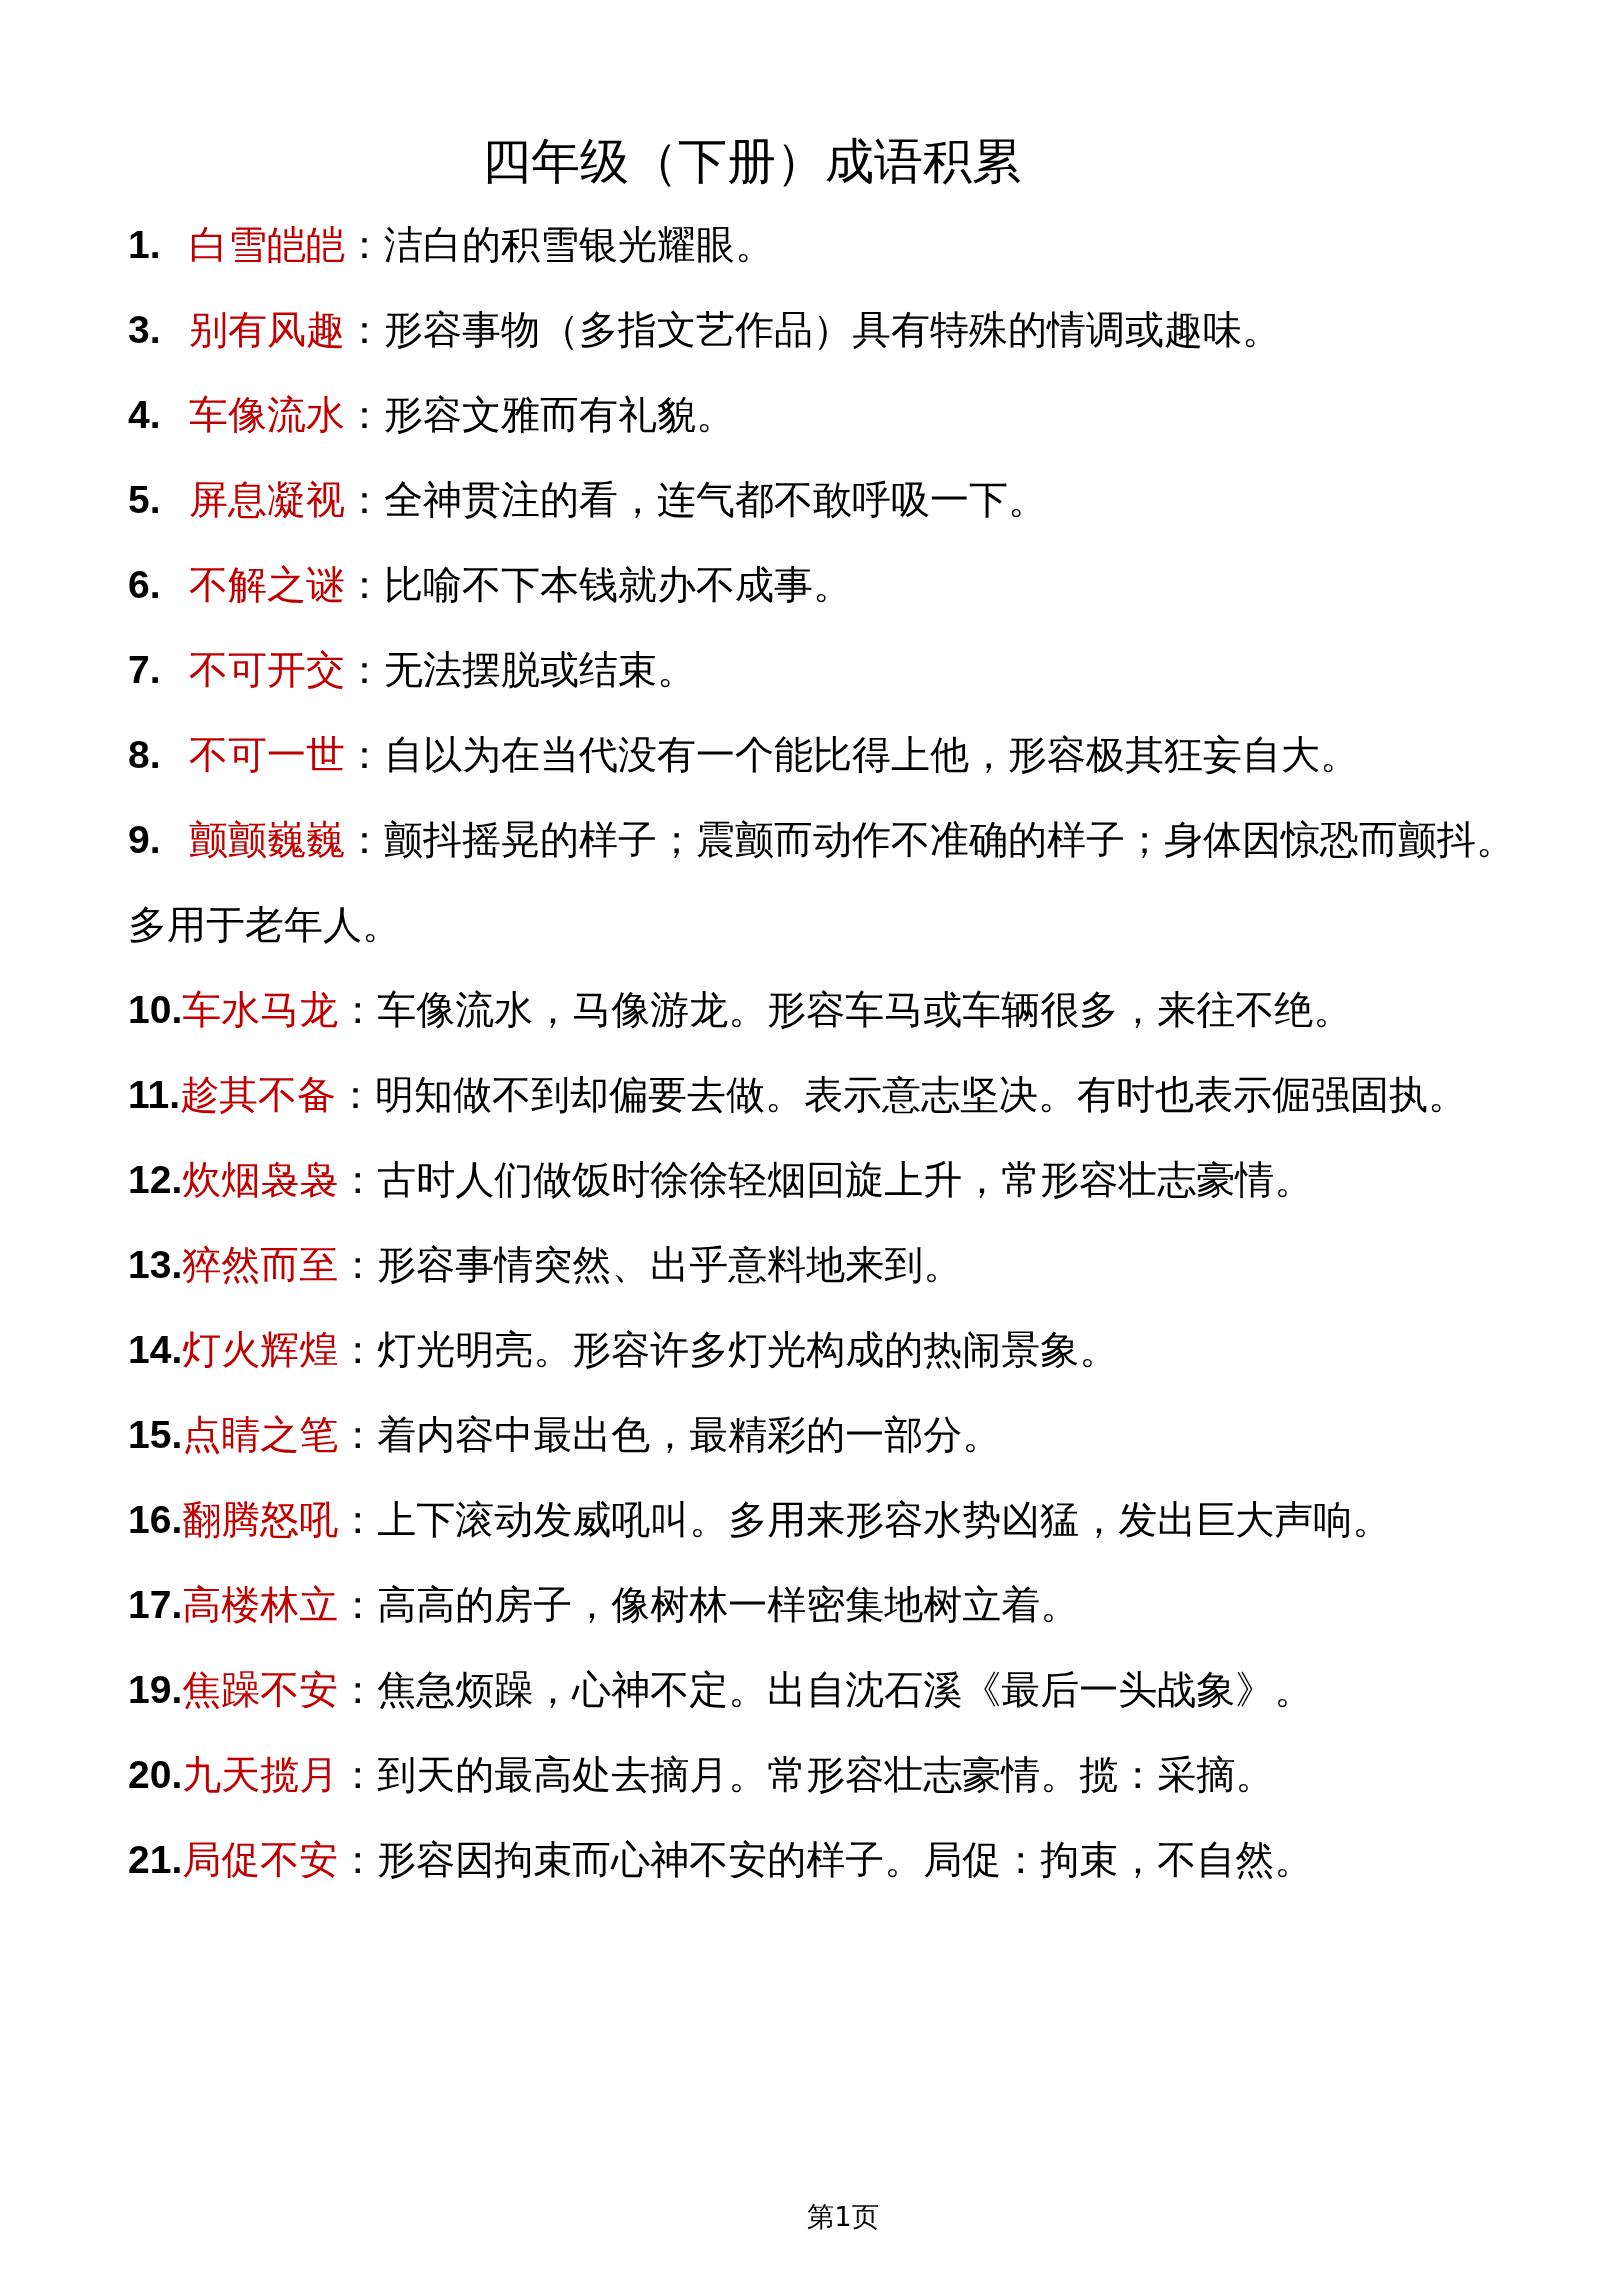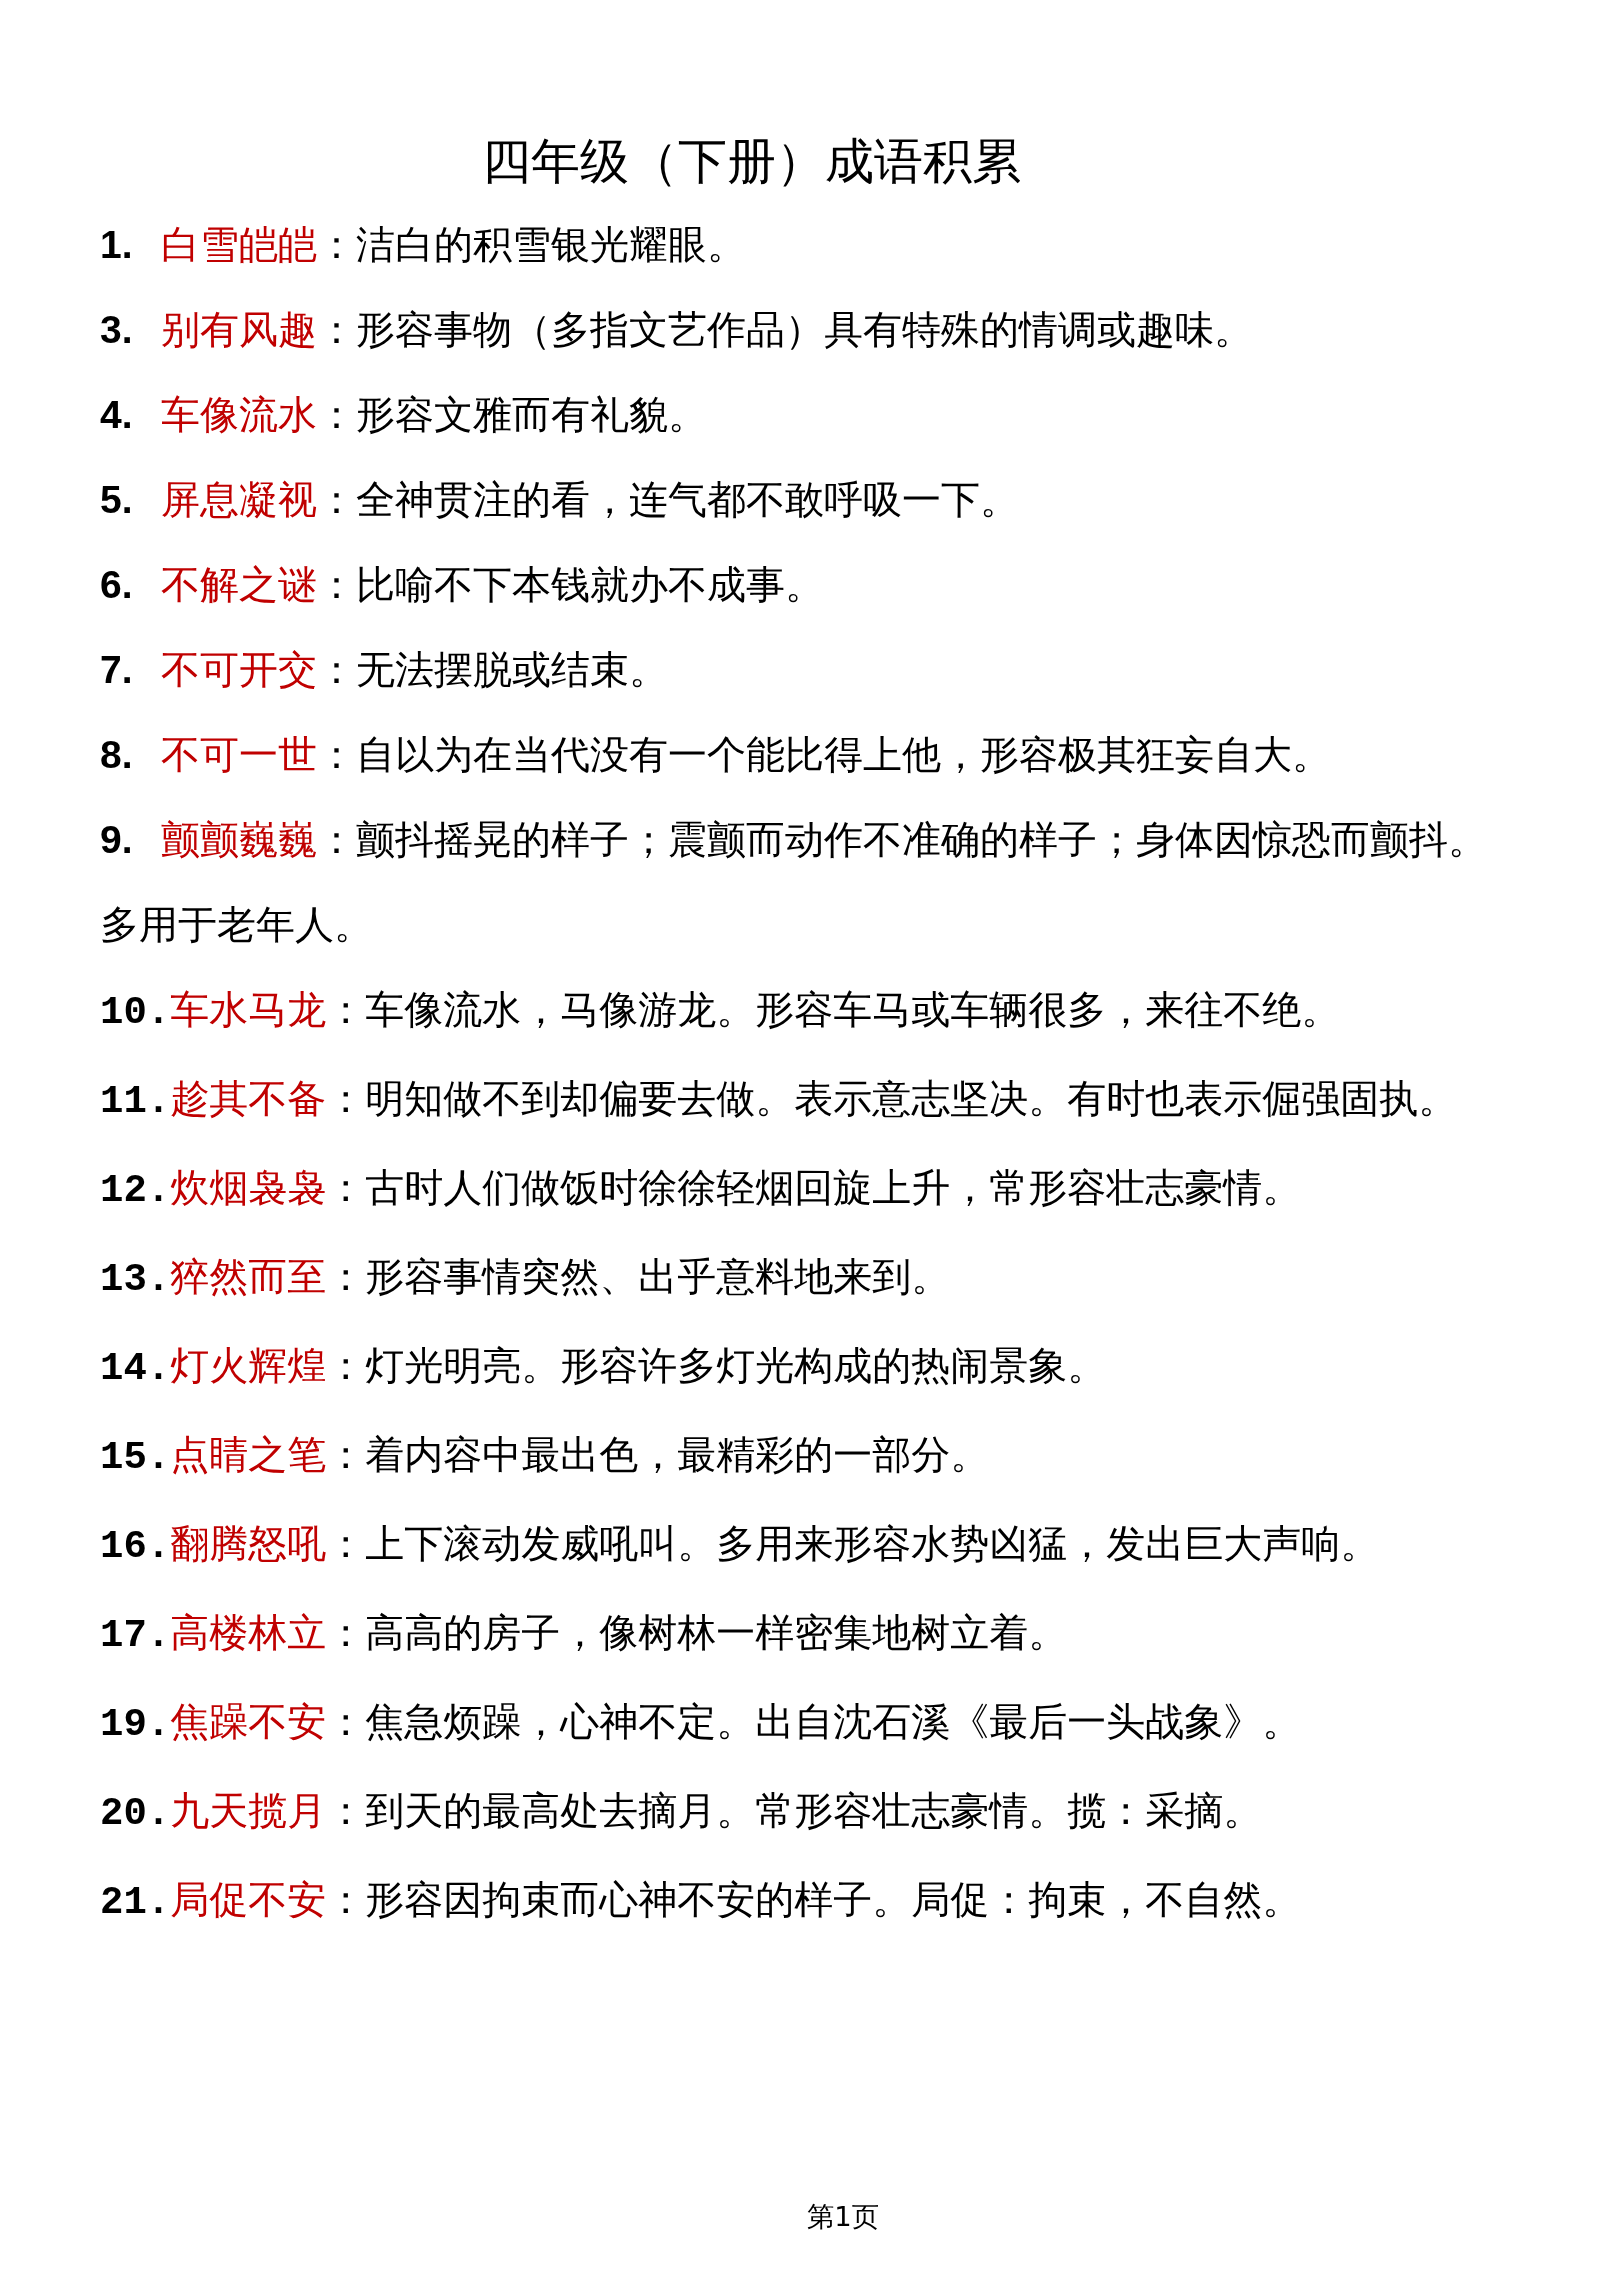--- a/index.html
+++ b/index.html
@@ -1,23 +1,23 @@
 <!DOCTYPE html>
 <html><head>
 <meta charset="utf-8">
 <style>
   html, body { margin:0; padding:0; background:#ffffff; }
   body { width:1620px; height:2291px; position:relative; overflow:hidden;
          font-family:"DejaVu Sans", "Liberation Sans", sans-serif; color:#000; }
   .title { position:absolute; left:0; width:1503px; top:130px; text-align:center;
            font-size:49px; line-height:63px; font-family:"DejaVu Serif", "Liberation Serif", serif; }
-  .list { position:absolute; left:100px; top:202px; width:1392px; }
+  .list { position:absolute; left:128px; top:202px; width:1392px; }
   .item { font-size:39px; line-height:85px; white-space:normal; }
   .num { font-family:"Liberation Sans", sans-serif; font-weight:bold; display:inline-block; min-width:61px; }
-  .num.two { min-width:0;font-family:Liberation Mono, monospace; }
+  .num.two { min-width:0; }
   .idiom { color:#C00000; }
   .footer { position:absolute; left:0; width:1620px; top:2197px; text-align:center;
             font-size:27.4px; line-height:39px;margin-left:33px; }
 </style>
 </head>
 <body>
 
 <div class="title">四年级（下册）成语积累</div>
 
 <div class="list">

